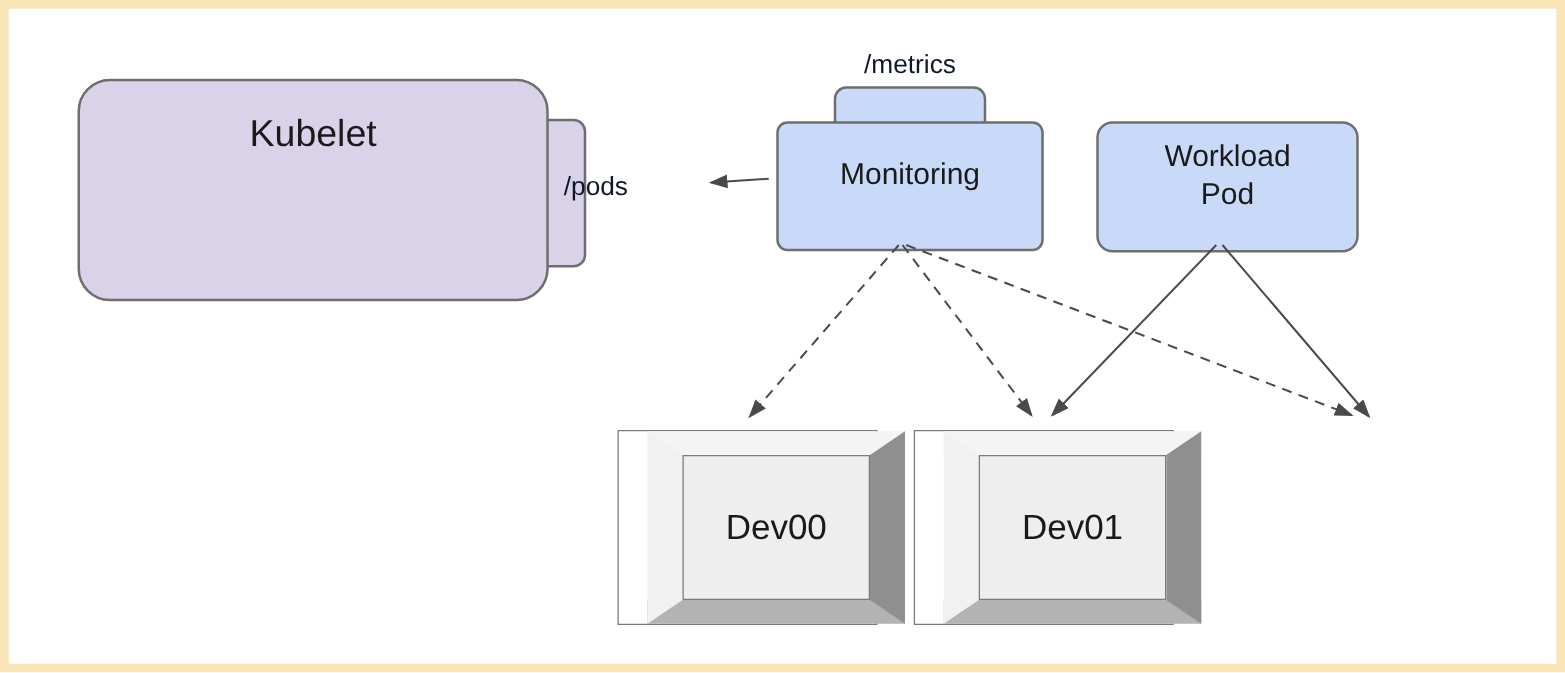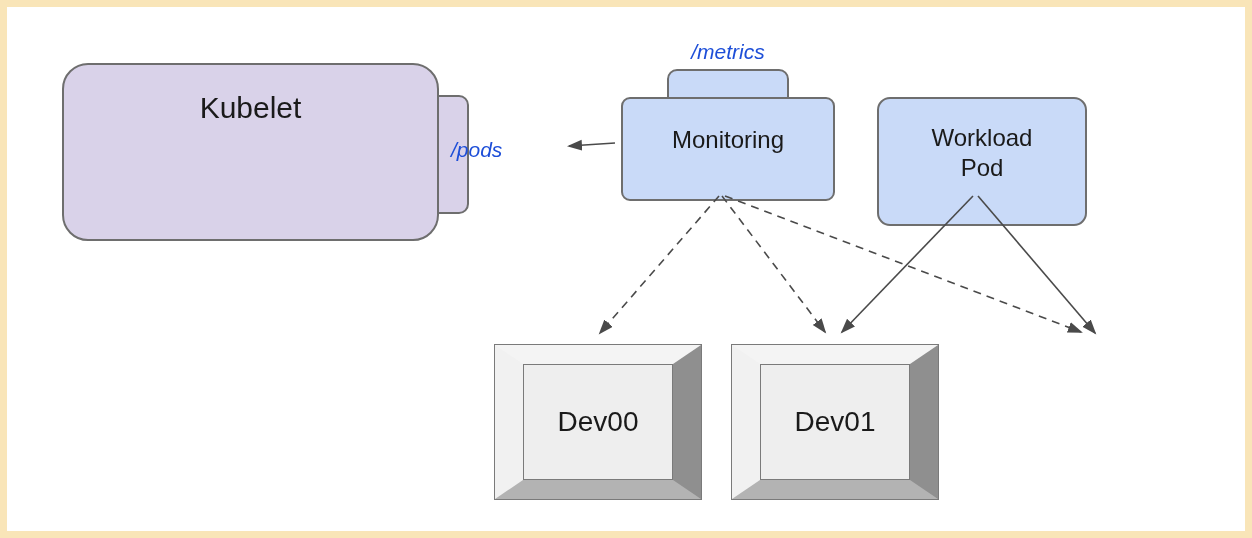--- a/index.html
+++ b/index.html
@@ -48,57 +48,56 @@
     font-size: 24px; line-height: 30px;
     text-align: center;
   }
   .monitoring-tab {
     left: 660px; top: 62px; width: 122px; height: 46px;
     border-radius: 10px;
     z-index: 1;
   }
 
   .workload-main {
-    left: 870px; top: 90px; width: 210px; height: 129px;
+    left: 870px; top: 90px; width: 210px; height: 105px;
     border-radius: 13px;
     z-index: 2;
     display: flex; flex-direction: column;
     align-items: center; justify-content: center;
     padding-bottom: 18px;
     font-size: 24px; line-height: 30px;
     text-align: center;
   }
 
   
   .endpoint-label {
     position: absolute;
     font-size: 21px;
-    color: #1d4ed8;
+    color: #0f172a;
     z-index: 3;
-    font-style: italic;
   }
   .metrics-label { left: 660px; top: 33px; width: 122px; text-align: center; }
   .pods-label    { left: 444px; top: 131px; width: 66px; text-align: left; }
 
   
   .device {
     position: absolute;
     top: 337px;
     width: 208px;
     height: 156px;
     border: 1px solid var(--device-border, #7a7a7a);
     z-index: 2;
   }
   .device-bevel {
     width: 100%; height: 100%;
     border-style: solid;
     border-top-width: 19px;    border-top-color: var(--device-bevel-top, #f4f4f4);
     border-bottom-width: 19px; border-bottom-color: var(--device-bevel-bottom, #b3b3b3);
     border-left-width: 28px;   border-left-color: var(--device-bevel-left, #f1f1f1);
-    border-right-width: 28px;  border-right-color: var(--device-bevel-right, #8f8f8f);
+    border-right-width: 28px;  border-right-color: var(--device-bevel-right, #8f8f8f); margin-left: 23px;
   }
   .device-face {
     width: 100%; height: 100%;
     background: var(--device-face, #eeeeee);
     border: 1px solid var(--device-border, #7a7a7a);
     display: flex; align-items: center; justify-content: center;
     font-size: 28px;
   }
 
   

